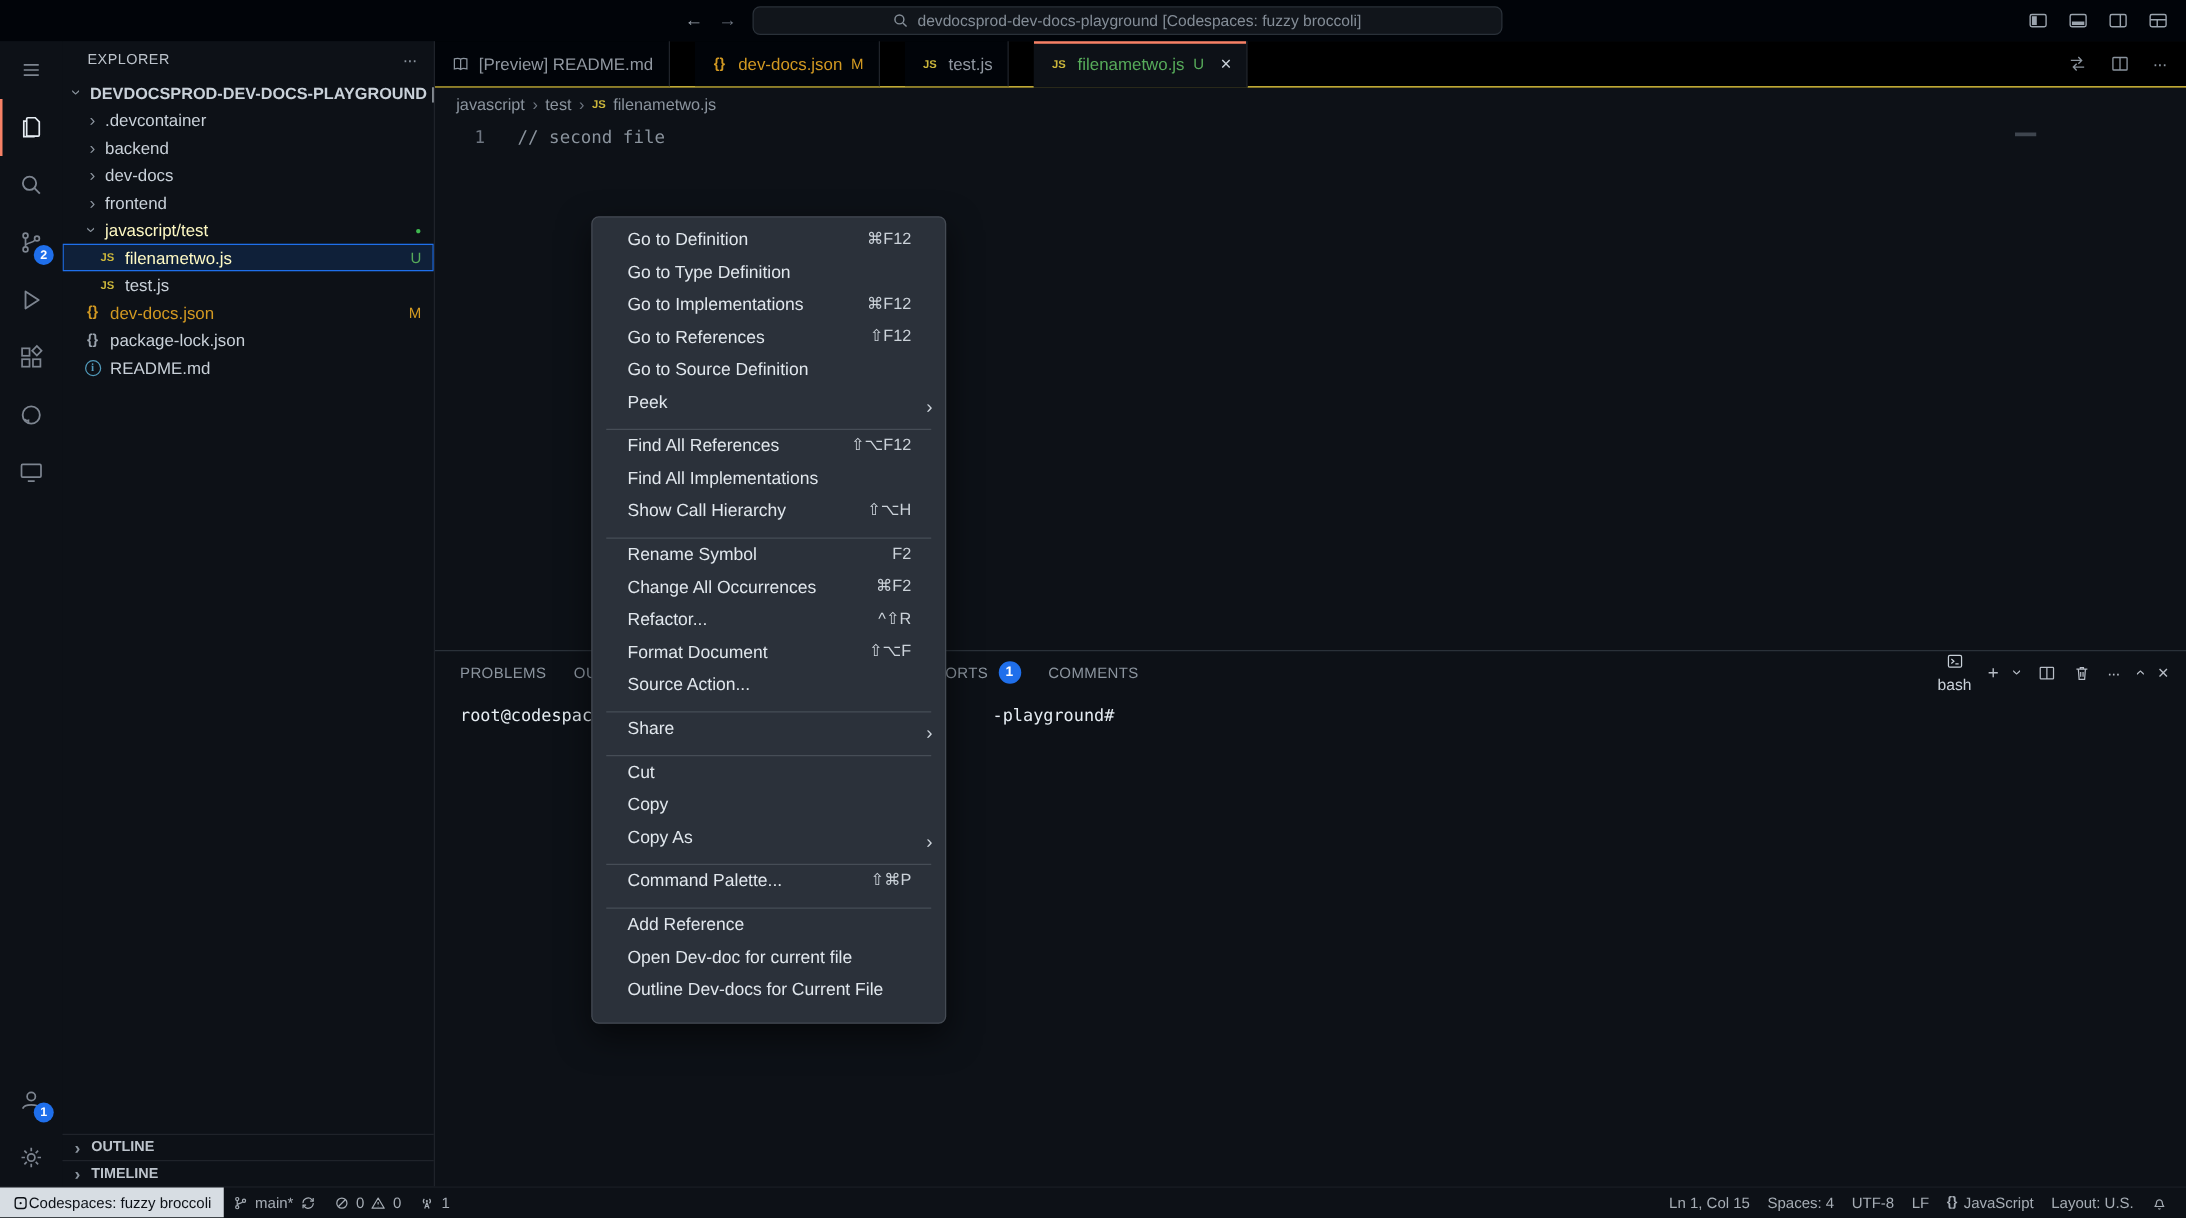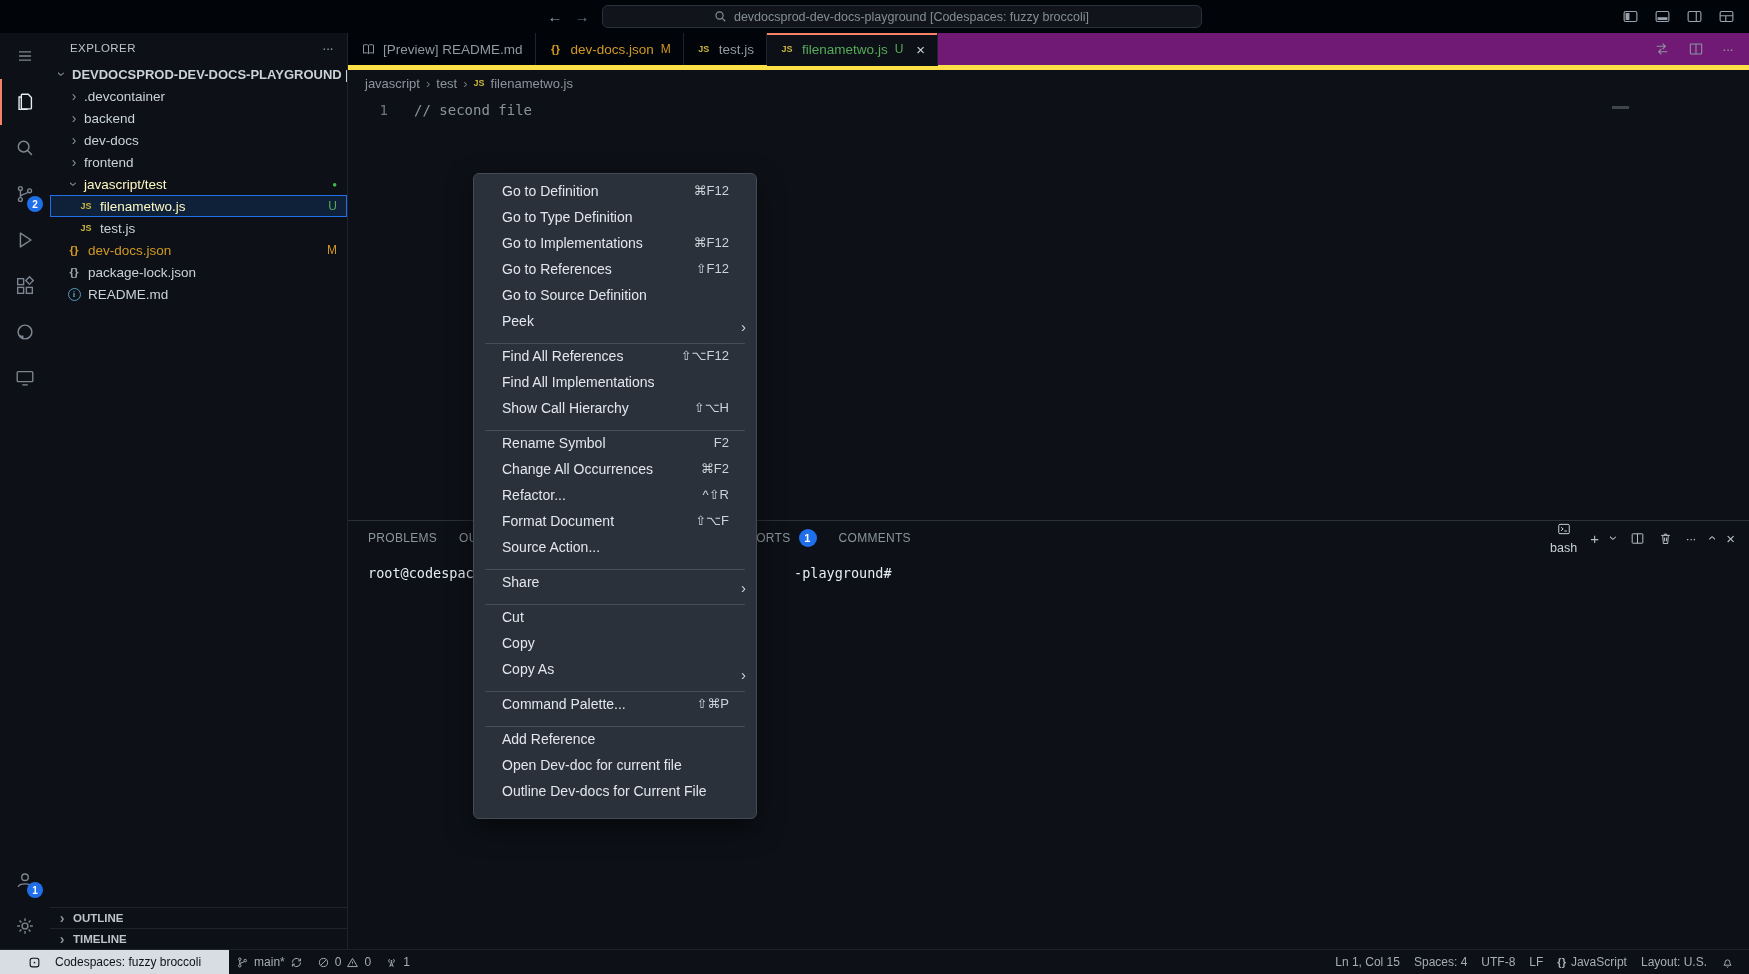--- a/index.html
+++ b/index.html
@@ -63,21 +63,21 @@
   .tbadge { margin-left:auto; margin-right:10px; font-size:12px; flex:none; }
   .tbadge.green { color:#57ab5a; }
   .tbadge.orange { color:#d29922; }
   .tbadge.dot { font-size:8px; color:#3fb950; }
   .trow.selected { background:rgba(31,111,235,.16); outline:1px solid #1f6feb; outline-offset:-1px; }
   .sb-section { height:21px; display:flex; align-items:center; gap:3px; padding-left:4px;
     border-top:1px solid #1f232a; font-size:11.5px; font-weight:700; color:#bdc4cc; }
 
   
   .editorcol { flex:1; min-width:0; display:flex; flex-direction:column; background:#0d1117; }
-  .tabbar { height:37px; background:#701a75; display:flex; align-items:stretch; border-bottom:5px solid #fde047; }
+  .tabbar { height:37px; background:#000000; display:flex; align-items:stretch; border-bottom:1px solid #fde047;gap:20px; }
   .tab { display:flex; align-items:center; gap:7px; padding:0 12px; font-size:13.5px; color:#9198a1;
     border-right:1px solid #1f232a; background:#010409; position:relative; }
   .tab.active { background:#0d1117; color:#e6edf3; box-shadow: inset 0 2px 0 #f78166; border-bottom:1px solid #0d1117; margin-bottom:-1px; }
   .tab .tlab.orange { color:#d29922; }
   .tab .tlab.green { color:#57ab5a; }
   .tmod { font-size:12px; }
   .tmod.orange { color:#d29922; }
   .tmod.green { color:#57ab5a; }
   .tclose { margin-left:6px; color:#c9d1d9; font-size:15px; line-height:1; }
   .ticon { display:flex; align-items:center; justify-content:center; width:16px; flex:none; color:#8b949e; }
@@ -110,21 +110,21 @@
   .chev.up { transform:rotate(-90deg); }
   .terminal { flex:1; position:relative; font-family:"DejaVu Sans Mono","Liberation Mono",monospace; font-size:13.5px; color:#e6edf3; }
   .tfrag { position:absolute; top:10px; white-space:pre; }
   .tfrag.left { left:20px; }
   .tfrag.right { left:410px;margin-left:36px; }
 
   
   .statusbar { height:25px; background:#0d1117; border-top:1px solid #1f232a;
     display:flex; align-items:center; justify-content:space-between; font-size:12px; color:#a6adb5; }
   .sb-left, .sb-right { display:flex; align-items:center; height:100%; }
-  .remote { background:#d7dde3; color:#0d1117; height:100%; display:flex; align-items:center; gap:14px; padding:0 28px; font-size:12px; }
+  .remote { background:#d7dde3; color:#0d1117; height:100%; display:flex; align-items:center; gap:0; padding:0 10px; font-size:12px; }
   .sitem { display:flex; align-items:center; gap:5px; padding:0 7px; height:100%; }
   .sb-right { padding-right:8px; }
   .braces-mini { font-size:11px; font-weight:700; }
 
   
   .ctxmenu { position:absolute; left:473px; top:173px; width:284px; z-index:50;
     background:#2b313a; border:1px solid #454b54; border-radius:6px; padding:9px 0;
     box-shadow:0 10px 26px rgba(0,0,0,.55); font-size:14px; color:#e1e7ed; }
   .mitem { height:26px; display:flex; align-items:flex-start; padding:0 27px 0 28px; position:relative; }
   .mshort { margin-left:auto; color:#ccd3da; font-size:13px; }

